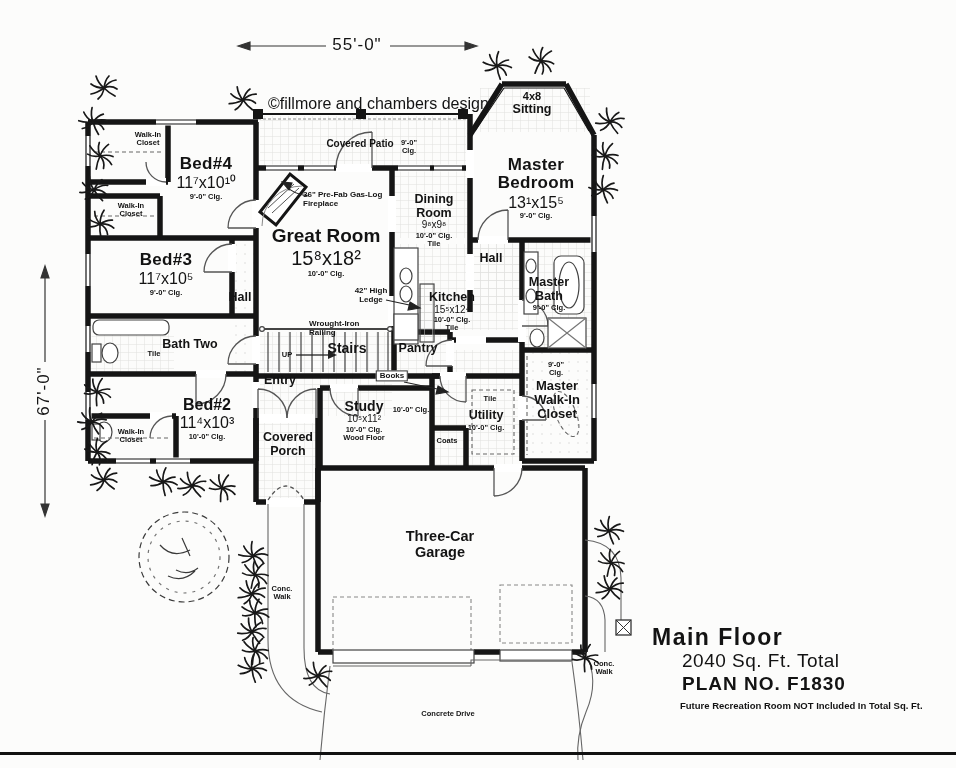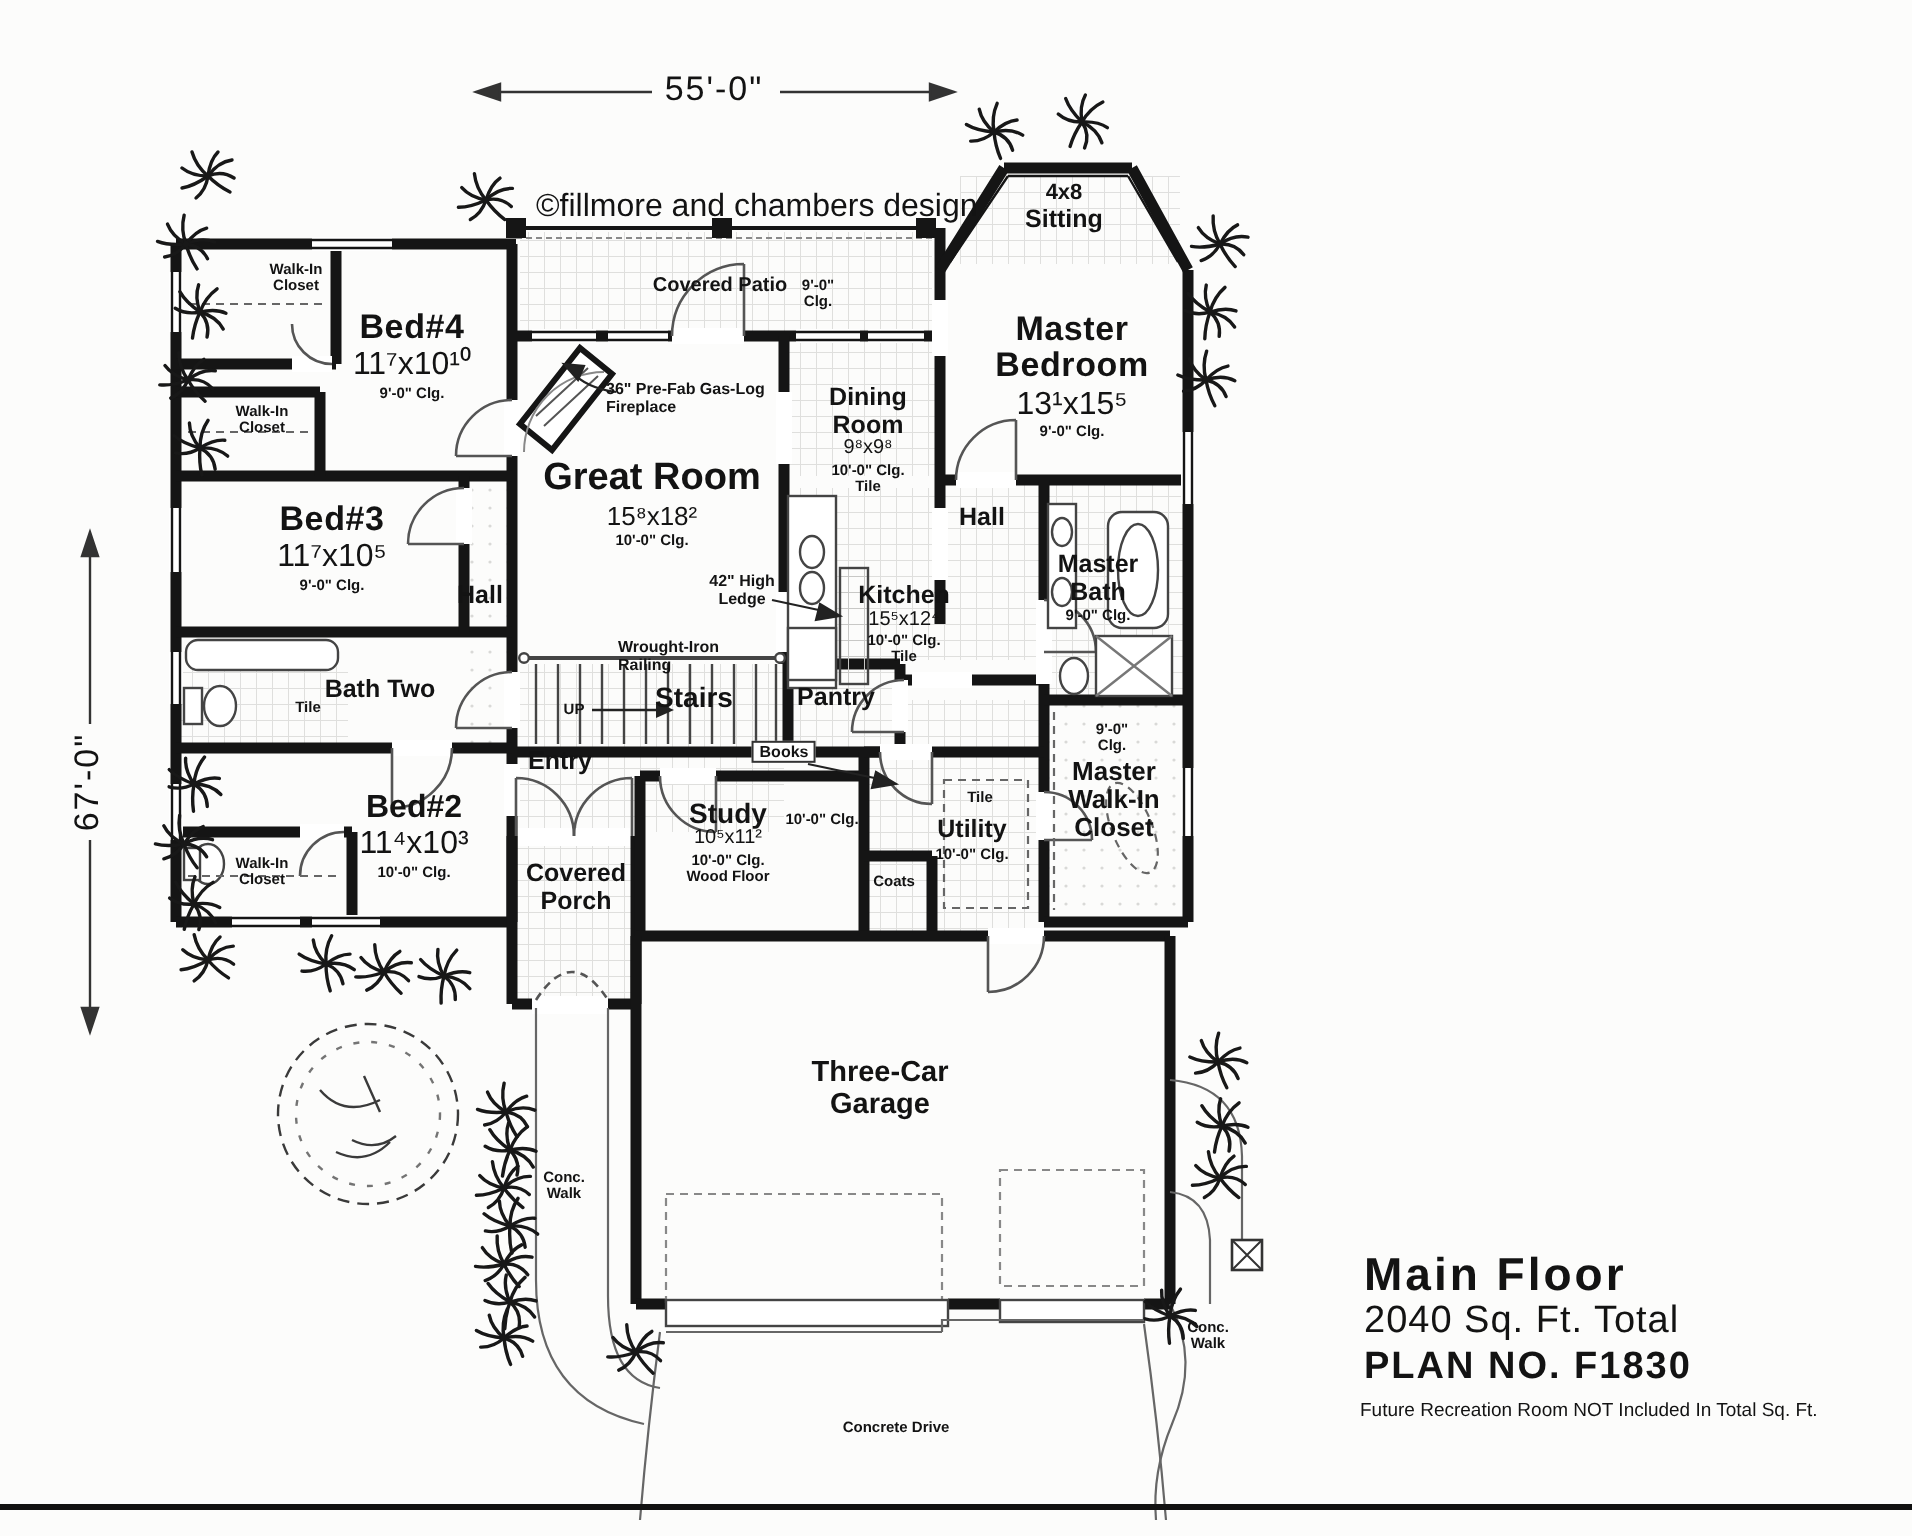--- a/index.html
+++ b/index.html
@@ -18,21 +18,21 @@
   .tiny{font-size:7.5px;font-weight:bold;}
   .note{font-size:8px;font-weight:bold;line-height:1.15;}
   .boxed{border:1px solid #333;background:#fff;padding:0px 3px;}
   .dim-label{font-size:17px;font-weight:500;letter-spacing:1px;}
   .rot{transform:translate(-50%,-50%) rotate(-90deg);}
   .copyright{font-size:16px;font-weight:500;}
   .tb-title{font-size:23px;font-weight:bold;letter-spacing:1.5px;}
   .tb-total{font-size:19px;font-weight:500;letter-spacing:.5px;}
   .tb-plan{font-size:19px;font-weight:bold;letter-spacing:1px;}
   .tb-paren{font-size:8px;font-weight:bold;line-height:1.25;}
-  .tb-foot{font-size:9.5px;font-weight:normal;}
+  .tb-foot{font-size:9.5px;font-weight:bold;}
   .la{transform:none;text-align:left;}
 </style>
 </head>
 <body>
 
 <div id="stage">
 
 <svg width="956" height="768" viewBox="0 0 956 768">
   <defs>
     <pattern id="tile" width="8" height="8" patternUnits="userSpaceOnUse">
@@ -361,21 +361,21 @@
 <div class="lbl tiny" style="left:131px;top:210px;width:46px;">Walk-In Closet</div>
 
 <div class="lbl" style="left:166px;top:274px;width:110px;">
   <div class="rname big">Bed#3</div>
   <div class="dims">11⁷x10⁵</div>
   <div class="clg">9'-0" Clg.</div>
 </div>
 
 <div class="lbl" style="left:326px;top:252px;width:110px;">
   <div class="rname" style="font-size:19px;">Great Room</div>
-  <div class="dims" style="font-size:13px;">15⁸x18²</div>
+  <div class="dims" style="font-size:20px;">15⁸x18²</div>
   <div class="clg">10'-0" Clg.</div>
 </div>
 
 <div class="lbl note la" style="left:303px;top:190px;width:82px;transform:none;">36" Pre-Fab Gas-Log Fireplace</div>
 
 <div class="lbl" style="left:434px;top:220px;width:66px;">
   <div class="rname sm">Dining Room</div>
   <div class="dims-sm">9⁸x9⁸</div>
   <div class="clg">10'-0" Clg.</div>
   <div class="clg" style="margin-top:0;">Tile</div>
@@ -435,18 +435,18 @@
 
 <div class="lbl clg" style="left:556px;top:368px;width:32px;">9'-0" Clg.</div>
 <div class="lbl rname" style="left:557px;top:400px;width:68px;font-size:13px;">Master Walk-In Closet</div>
 
 <div class="lbl rname" style="left:440px;top:545px;width:96px;font-size:14.5px;">Three-Car Garage</div>
 
 <div class="lbl tiny" style="left:282px;top:593px;width:34px;">Conc. Walk</div>
 <div class="lbl tiny" style="left:604px;top:668px;width:34px;">Conc. Walk</div>
 <div class="lbl tiny" style="left:448px;top:714px;">Concrete Drive</div>
 
-<div class="lbl tb-title la" style="left:682px;top:625px;transform:none;">Main Floor</div>
+<div class="lbl tb-title la" style="left:652px;top:625px;transform:none;">Main Floor</div>
 <div class="lbl tb-total la" style="left:682px;top:651px;transform:none;">2040 Sq. Ft. Total</div>
 <div class="lbl tb-plan la" style="left:682px;top:674px;transform:none;">PLAN NO. F1830</div>
 <div class="lbl tb-foot la" style="left:680px;top:701px;transform:none;">Future Recreation Room NOT Included In Total Sq. Ft.</div>
 
 </div>
 
 </body></html>

